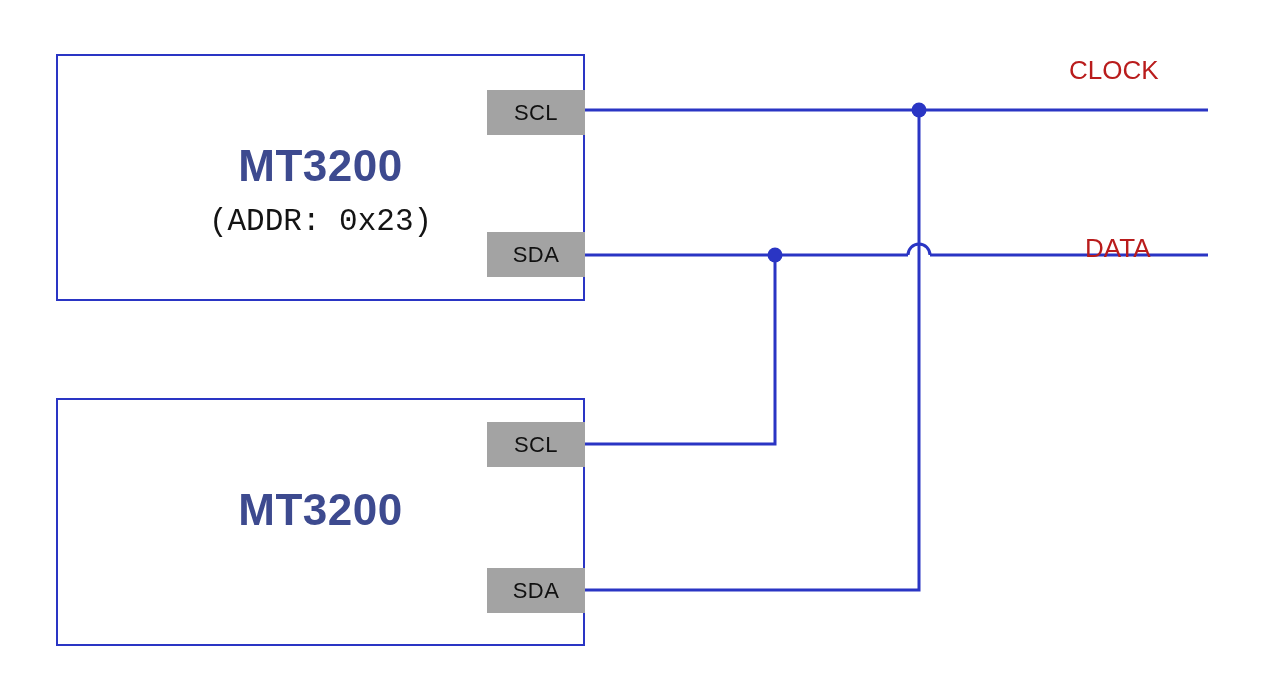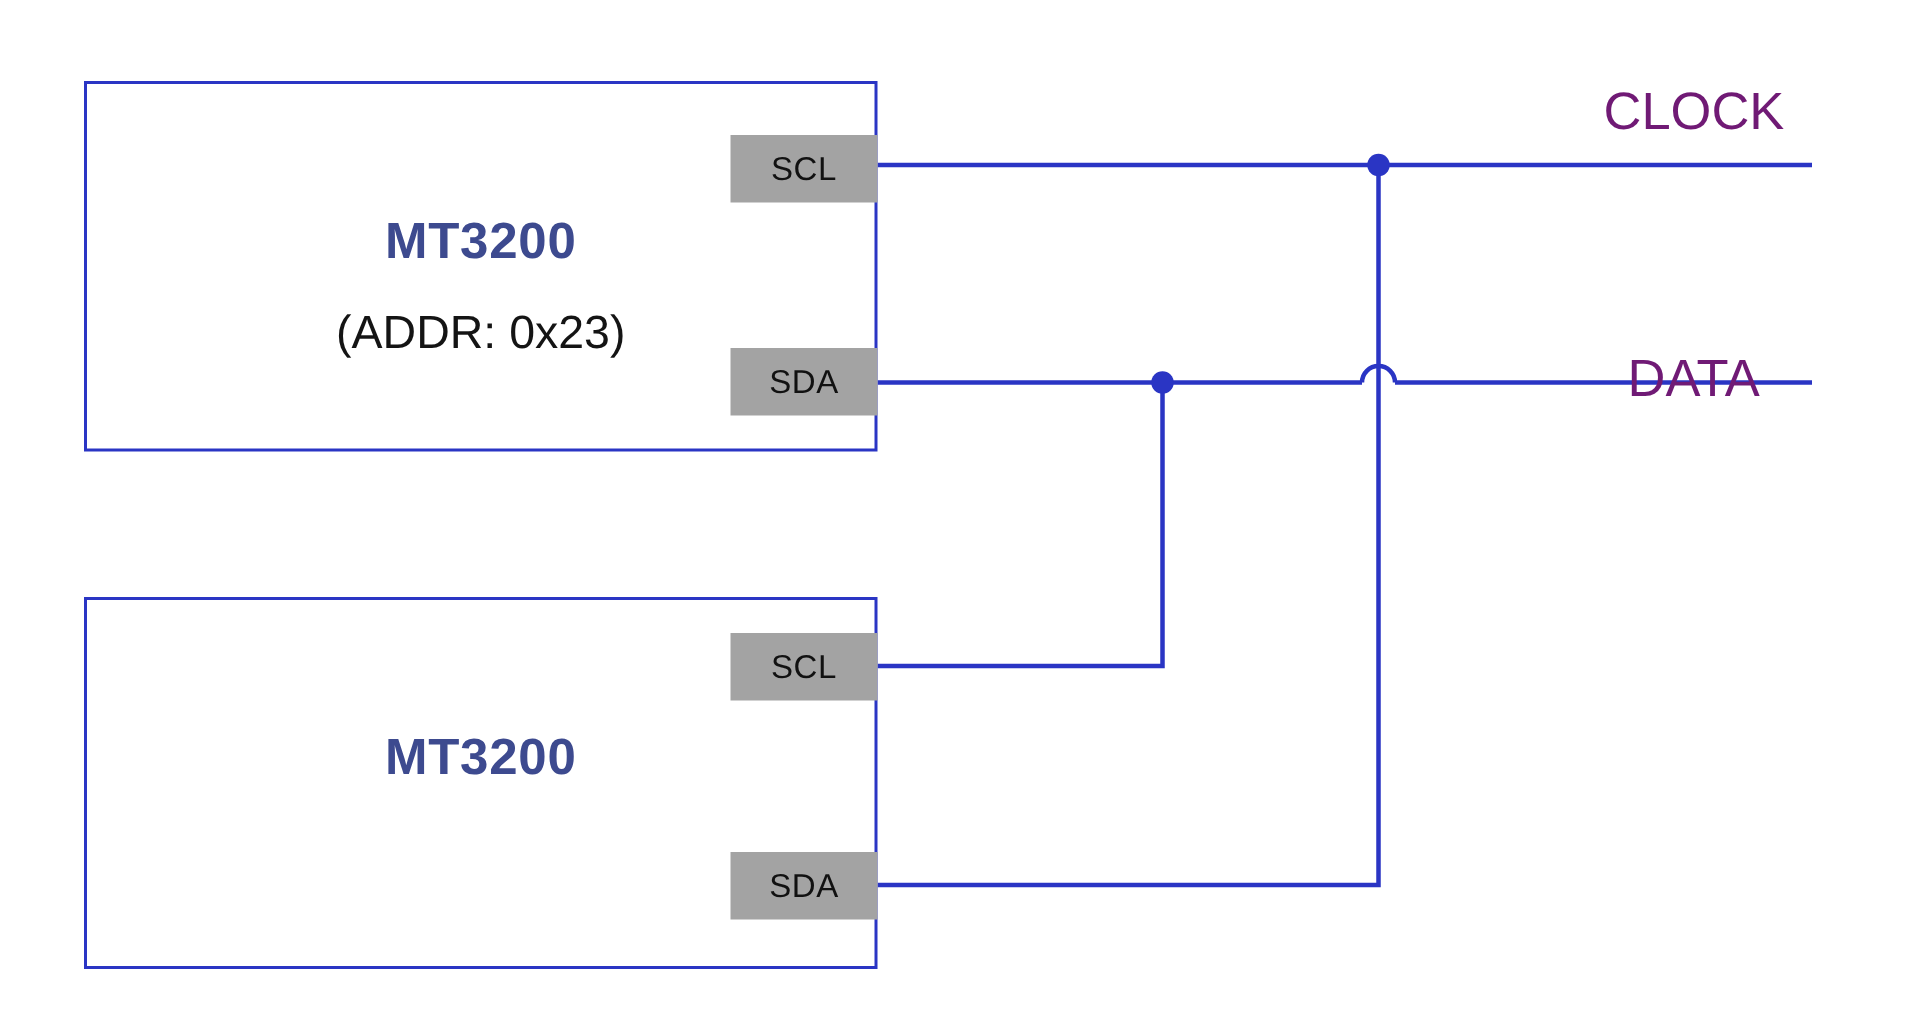--- a/index.html
+++ b/index.html
@@ -43,57 +43,58 @@
     box-sizing: border-box;
     border: 2px solid #2a35c4;
     background: #ffffff;
   }
   .device-title {
     position: absolute;
     left: 0;
     width: 100%;
     text-align: center;
     color: #3d4a8f;
-    font-size: 34px;
+    font-size: 44px;
     font-weight: bold;
     letter-spacing: 0.5px;
     line-height: 1;
     white-space: nowrap;
   }
   .device-subtitle {
     position: absolute;
     left: 0;
     width: 100%;
     text-align: center;
     color: #141414;
     font-size: 31px;
     font-weight: normal;
     line-height: 1;
     white-space: nowrap;
+    font-family: Liberation Mono, monospace;
   }
 
   
   .pin-pad {
     position: absolute;
     box-sizing: border-box;
     background: #a3a3a3;
     color: #111111;
     font-size: 22px;
     display: flex;
     align-items: center;
     justify-content: center;
     letter-spacing: 0.4px;
     line-height: 1;
   }
 
   
   .net-label {
     position: absolute;
-    color: #701a75;
-    font-size: 35px;
+    color: #b91c1c;
+    font-size: 26px;
     line-height: 1;
     white-space: nowrap;
   }
 </style>
 </head>
 <body>
 
 <div id="canvas">
 
   <svg id="diagram-svg" viewBox="0 0 1280 690">

